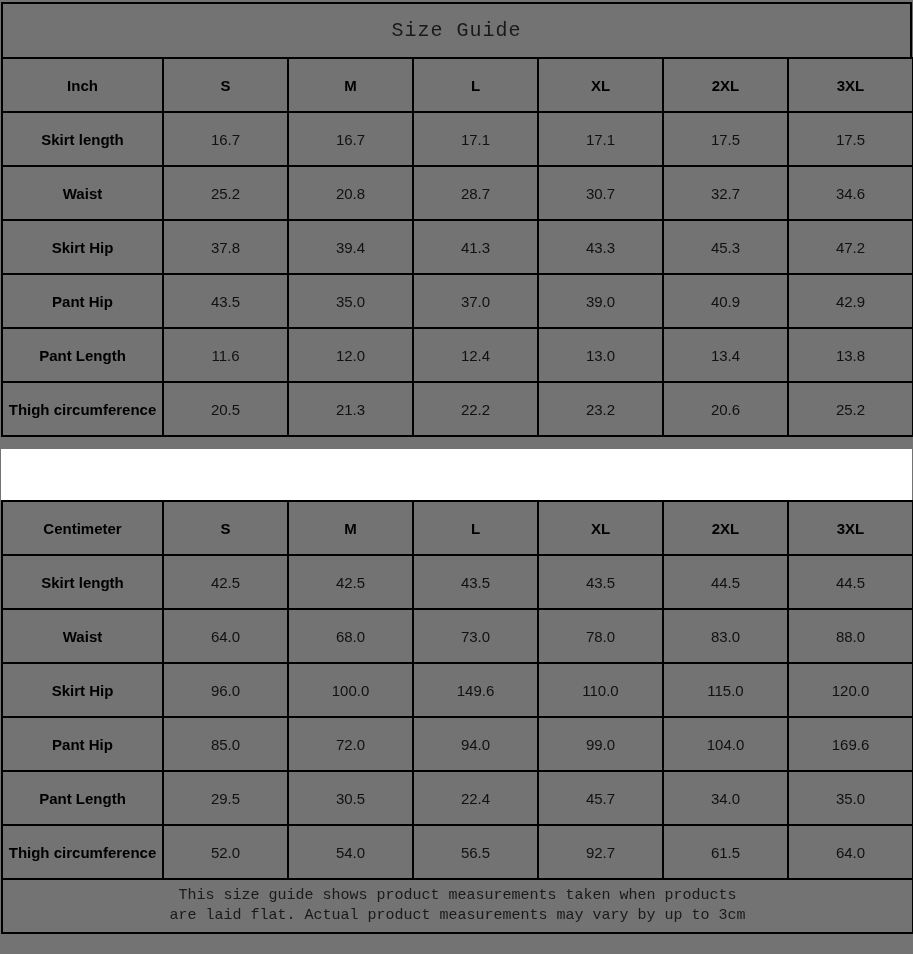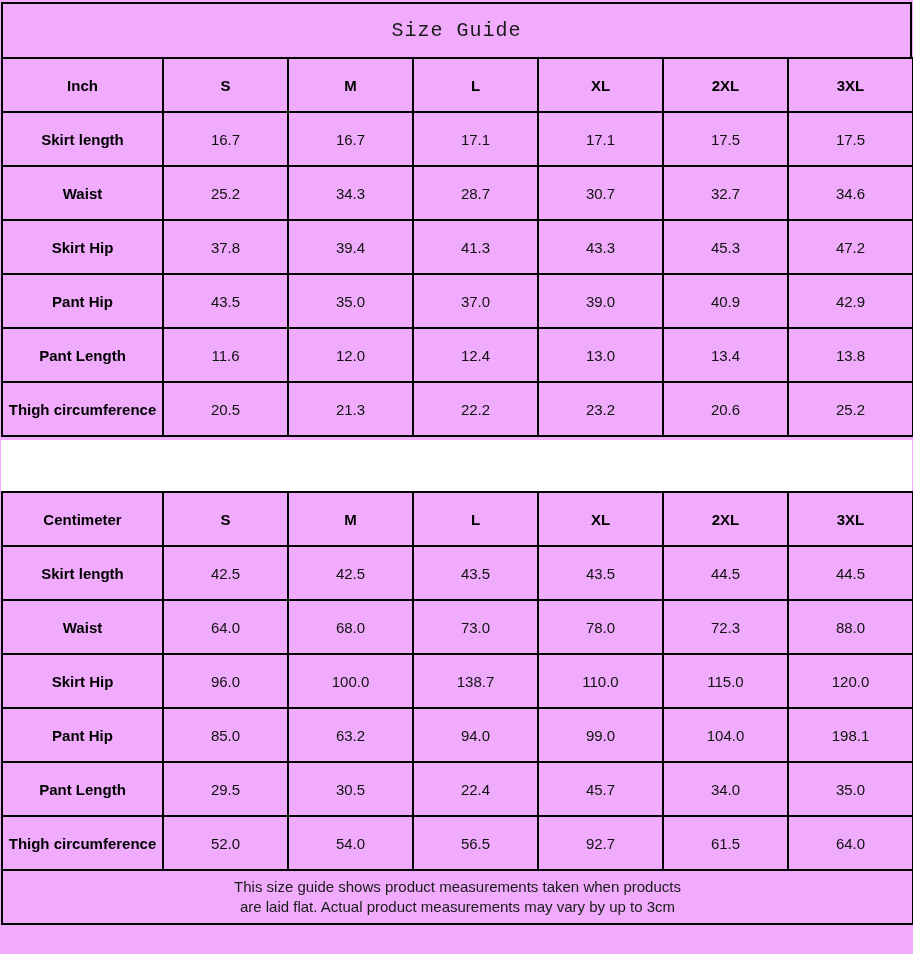--- a/index.html
+++ b/index.html
@@ -3,21 +3,21 @@
 <meta charset="utf-8">
 <style>
   html, body {
     margin: 0;
     padding: 0;
     background: #ffffff;
   }
   .wrap {
     width: 913px;
     height: 954px;
-    background: #f0abfc;
+    background: #737373;
     color: #000000;
     box-sizing: border-box;
     overflow: hidden;
   }
   .title-box {
     box-sizing: border-box;
     width: 911px;
     height: 57px;
     margin: 2px 1px 0 1px;
     border: 2px solid #000000;
@@ -26,21 +26,21 @@
     justify-content: center;
     font-family: "Liberation Mono", "DejaVu Sans Mono", monospace;
     font-size: 20px;
     letter-spacing: 1px;
     color: #1a1a1a;
   }
   table.size-table {
     border-collapse: collapse;
     table-layout: fixed;
     width: 911px;
-    margin: -2px 1px 3px 1px;
+    margin: -2px 1px 12px 1px;
   }
   table.size-table th,
   table.size-table td {
     border: 2px solid #000000;
     text-align: center;
     vertical-align: middle;
     height: 52px;
     padding: 0;
     overflow: hidden;
   }
@@ -63,21 +63,21 @@
     color: #111111;
   }
   .table-gap {
     width: 911px;
     height: 53px;
     margin: 0 1px;
     background: #ffffff;
   }
   td.footer-cell {
     height: 51px;
-    font-family: Liberation Sans, sans-serif;
+    font-family: Liberation Mono, monospace;
     font-size: 15px;
     color: #1a1a1a;
     line-height: 1.35;
     border-radius: 27px;
   }
 </style>
 </head>
 <body>
 
 <div class="wrap">
@@ -111,21 +111,21 @@
           <td class="val-cell">16.7</td>
           <td class="val-cell">16.7</td>
           <td class="val-cell">17.1</td>
           <td class="val-cell">17.1</td>
           <td class="val-cell">17.5</td>
           <td class="val-cell">17.5</td>
         </tr>
         <tr>
           <td class="row-label">Waist</td>
           <td class="val-cell">25.2</td>
-          <td class="val-cell">34.3</td>
+          <td class="val-cell">20.8</td>
           <td class="val-cell">28.7</td>
           <td class="val-cell">30.7</td>
           <td class="val-cell">32.7</td>
           <td class="val-cell">34.6</td>
         </tr>
         <tr>
           <td class="row-label">Skirt Hip</td>
           <td class="val-cell">37.8</td>
           <td class="val-cell">39.4</td>
           <td class="val-cell">41.3</td>
@@ -195,40 +195,40 @@
           <td class="val-cell">43.5</td>
           <td class="val-cell">44.5</td>
           <td class="val-cell">44.5</td>
         </tr>
         <tr>
           <td class="row-label">Waist</td>
           <td class="val-cell">64.0</td>
           <td class="val-cell">68.0</td>
           <td class="val-cell">73.0</td>
           <td class="val-cell">78.0</td>
-          <td class="val-cell">72.3</td>
+          <td class="val-cell">83.0</td>
           <td class="val-cell">88.0</td>
         </tr>
         <tr>
           <td class="row-label">Skirt Hip</td>
           <td class="val-cell">96.0</td>
           <td class="val-cell">100.0</td>
-          <td class="val-cell">138.7</td>
+          <td class="val-cell">149.6</td>
           <td class="val-cell">110.0</td>
           <td class="val-cell">115.0</td>
           <td class="val-cell">120.0</td>
         </tr>
         <tr>
           <td class="row-label">Pant Hip</td>
           <td class="val-cell">85.0</td>
-          <td class="val-cell">63.2</td>
+          <td class="val-cell">72.0</td>
           <td class="val-cell">94.0</td>
           <td class="val-cell">99.0</td>
           <td class="val-cell">104.0</td>
-          <td class="val-cell">198.1</td>
+          <td class="val-cell">169.6</td>
         </tr>
         <tr>
           <td class="row-label">Pant Length</td>
           <td class="val-cell">29.5</td>
           <td class="val-cell">30.5</td>
           <td class="val-cell">22.4</td>
           <td class="val-cell">45.7</td>
           <td class="val-cell">34.0</td>
           <td class="val-cell">35.0</td>
         </tr>

